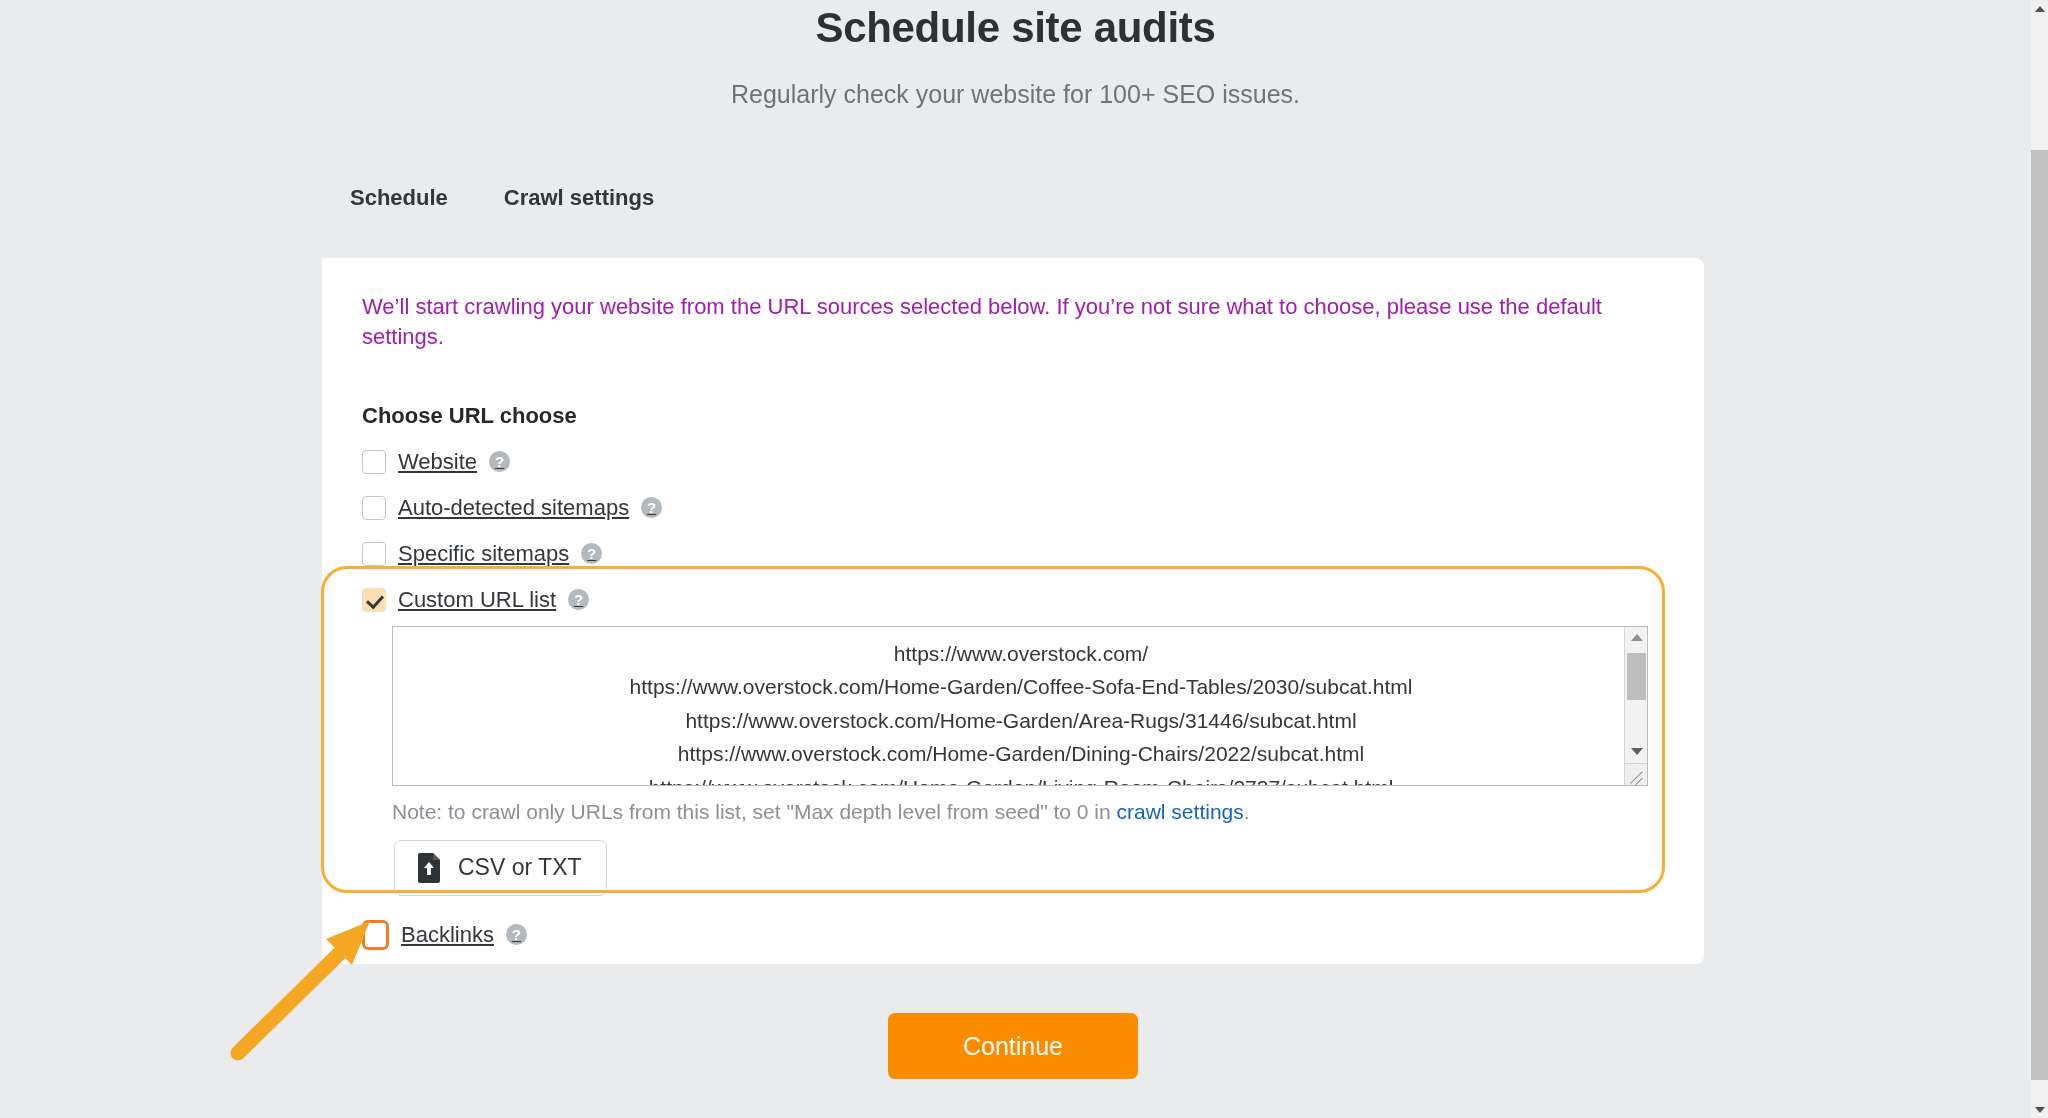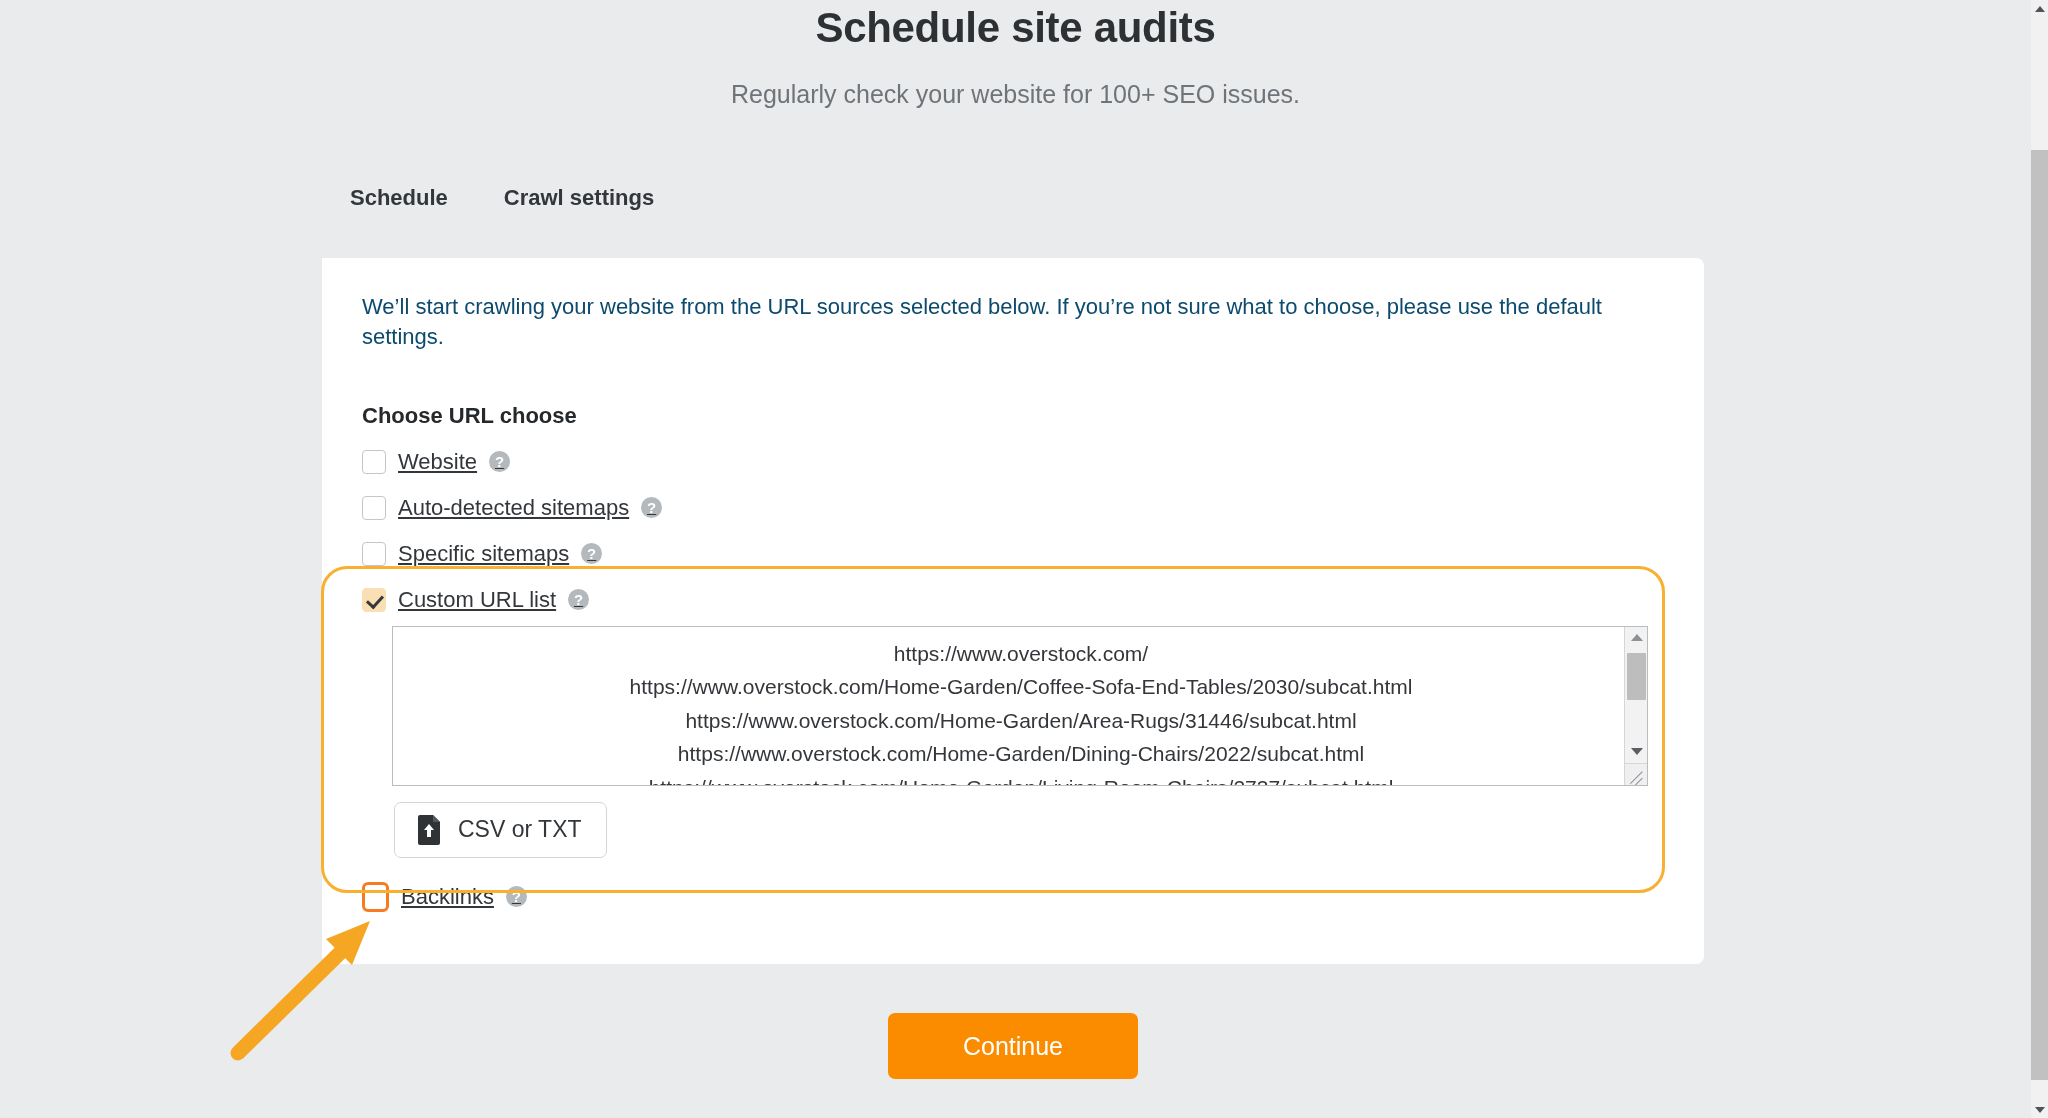--- a/index.html
+++ b/index.html
@@ -70,21 +70,21 @@
     left:322px; top:258px;
     width:1382px; height:706px;
     background:#ffffff;
     border-radius:0 8px 8px 8px;
   }
   .card-inner { padding:34px 40px 0 40px; }
 
   .intro {
     font-size:22px;
     line-height:1.38;
-    color:#0c4a6e;
+    color:#a21caf;
     margin:0;
     width:1300px;
   }
 
   .section-heading {
     font-size:22px;
     font-weight:bold;
     color:#26292c;
     margin:50px 0 0 0;
   }
@@ -390,20 +390,23 @@
             <div class="ta-thumb"></div>
             <div class="ta-arrow dn">
                 <span class="tri-dn"></span>
               </div>
           </div>
           <div class="ta-grip"></div>
         </div>
       </div>
 
       
+      <div class="note">
+        <span>Note: to crawl only URLs from this list, set "Max depth level from seed" to 0 in </span><a href="#">crawl settings</a><span>.</span>
+      </div>
 
       
       <div class="upload-btn">
         <span>
           <svg class="file-up-icon" viewBox="0 0 24 30" xmlns="http://www.w3.org/2000/svg">
             <path d="M2 0 h13 l7 7 v21 a2 2 0 0 1 -2 2 H2 a2 2 0 0 1 -2 -2 V2 a2 2 0 0 1 2 -2 z" fill="#2f3336"></path>
             <path d="M15 0 l7 7 h-7 z" fill="#55595c"></path>
             <path d="M11 9 l5 6 h-3 v7 h-4 v-7 h-3 z" fill="#ffffff"></path>
           </svg>
         </span>

